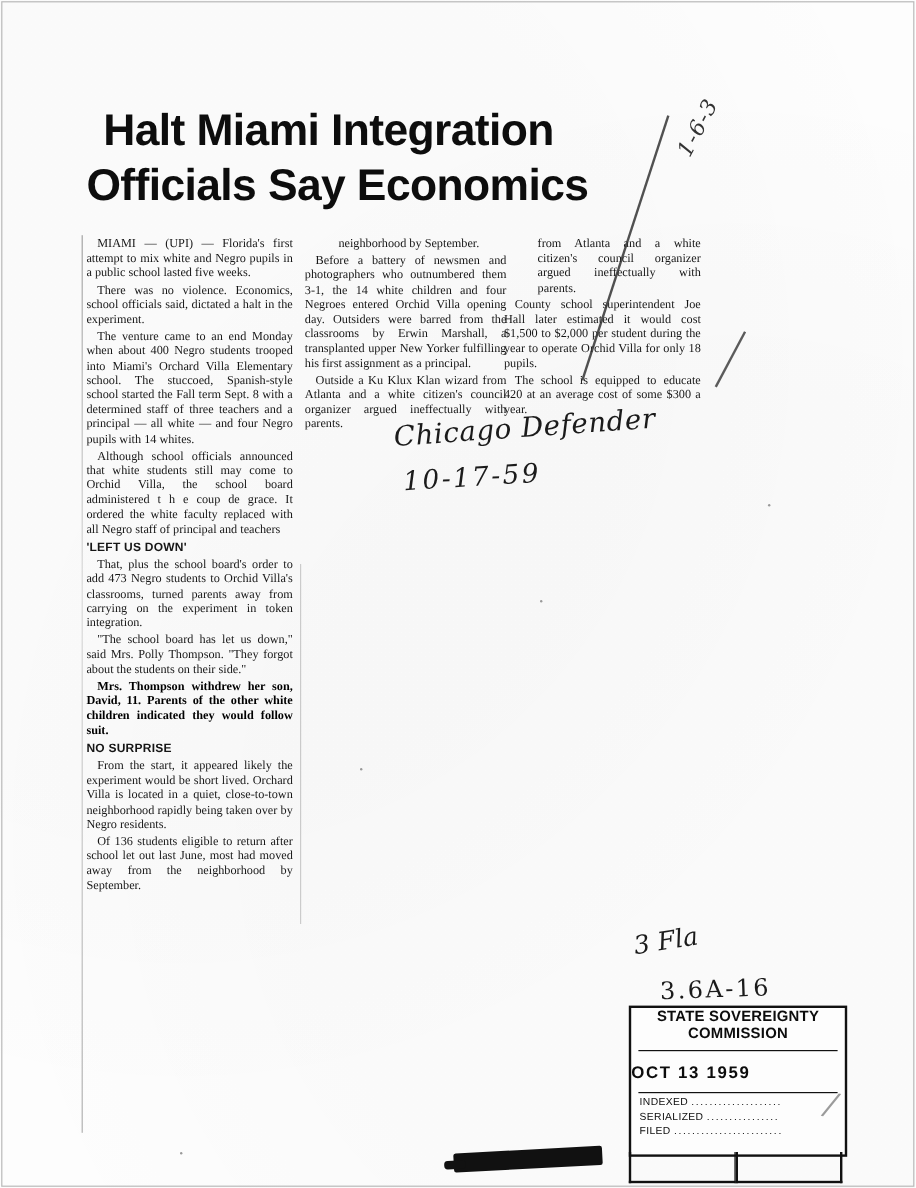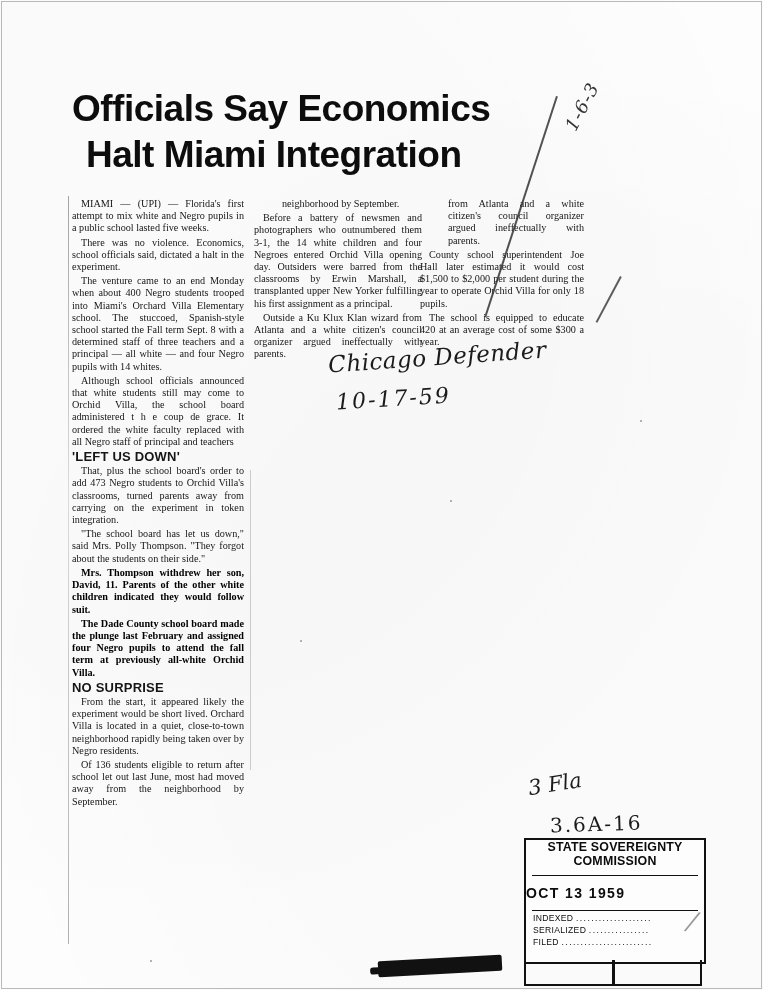--- a/index.html
+++ b/index.html
@@ -75,21 +75,21 @@
   #col-3 { left: 348px; width: 164px; }
 
   .col p {
     margin: 0 0 2px 0;
     text-indent: 9px;
   }
   .col p.no-indent { text-indent: 0; padding-left: 28px; }
   .subhead {
     font-family: "Liberation Sans", sans-serif;
     font-weight: bold;
-    font-size: 13px;
+    font-size: 10px;
     margin: 3px 0 2px 0;
     letter-spacing: 0.2px;
   }
   #col-1 .heavy { font-weight: bold; color: #000; }
 
   
   #tear-left {
     position: absolute;
     left: 68px;
     top: 196px;
@@ -274,39 +274,38 @@
   }
 </style>
 </head>
 <body>
 
 <div id="scan-page">
 
   <div id="page-border"></div>
 
   <div id="clipping">
+    <div class="headline headline-line-2">Halt Miami Integration</div>
     <div class="headline">Officials Say Economics</div>
-    <div class="headline headline-line-2">Halt Miami Integration</div>
   </div>
 
   <div id="tear-left"></div>
   <div id="tear-mid"></div>
 
   <div id="columns">
 
     <div class="col" id="col-1">
       <p>MIAMI — (UPI) — Florida's first attempt to mix white and Negro pupils in a public school lasted five weeks.</p>
       <p>There was no violence. Economics, school officials said, dictated a halt in the experiment.</p>
       <p>The venture came to an end Monday when about 400 Negro students trooped into Miami's Orchard Villa Elementary school. The stuccoed, Spanish-style school started the Fall term Sept. 8 with a determined staff of three teachers and a principal — all white — and four Negro pupils with 14 whites.</p>
       <p>Although school officials announced that white students still may come to Orchid Villa, the school board administered t h e coup de grace. It ordered the white faculty replaced with all Negro staff of principal and teachers</p>
       <div class="subhead">'LEFT US DOWN'</div>
       <p>That, plus the school board's order to add 473 Negro students to Orchid Villa's classrooms, turned parents away from carrying on the experiment in token integration.</p>
       <p>"The school board has let us down," said Mrs. Polly Thompson. "They forgot about the students on their side."</p>
       <p class="heavy">Mrs. Thompson withdrew her son, David, 11. Parents of the other white children indicated they would follow suit.</p>
-      <p class="heavy">The Dade County school board made the plunge last February and assigned four Negro pupils to attend the fall term at previously all-white Orchid Villa.</p>
       <div class="subhead">NO SURPRISE</div>
       <p>From the start, it appeared likely the experiment would be short lived. Orchard Villa is located in a quiet, close-to-town neighborhood rapidly being taken over by Negro residents.</p>
       <p>Of 136 students eligible to return after school let out last June, most had moved away from the neighborhood by September.</p>
     </div>
 
     <div class="col" id="col-2">
       <p class="no-indent">neighborhood by September.</p>
       <p>Before a battery of newsmen and photographers who outnumbered them 3-1, the 14 white children and four Negroes entered Orchid Villa opening day. Outsiders were barred from the classrooms by Erwin Marshall, a transplanted upper New Yorker fulfilling his first assignment as a principal.</p>
       <p>Outside a Ku Klux Klan wizard from Atlanta and a white citizen's council organizer argued ineffectually with parents.</p>
     </div>

